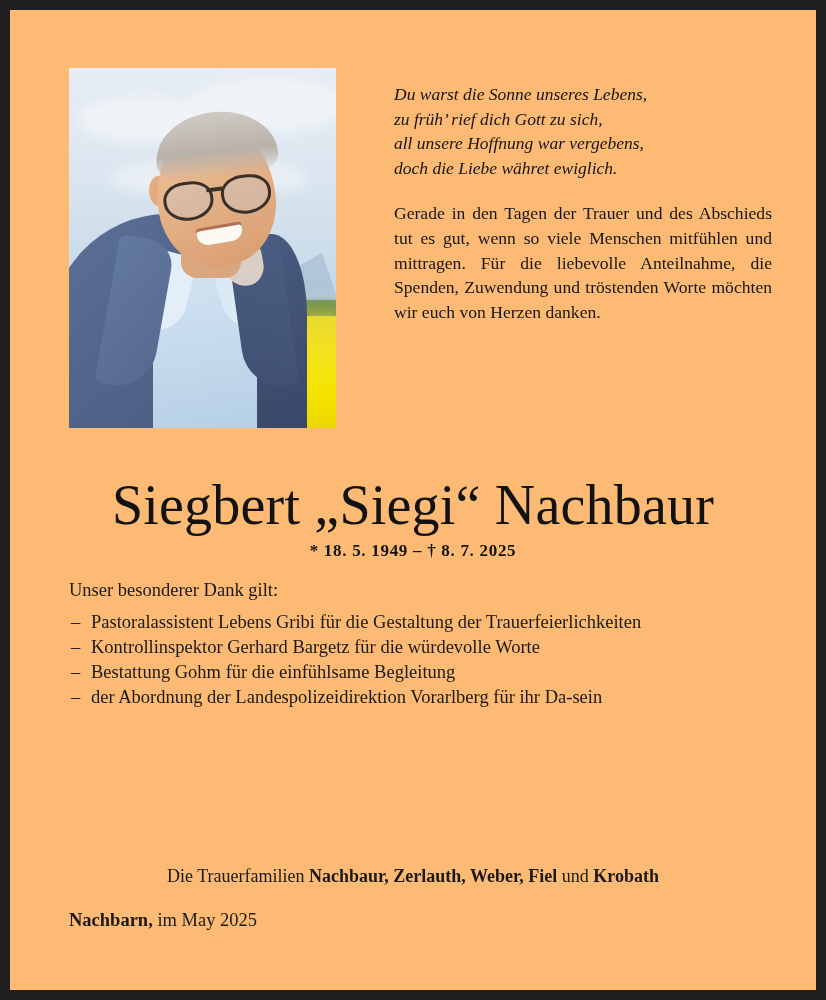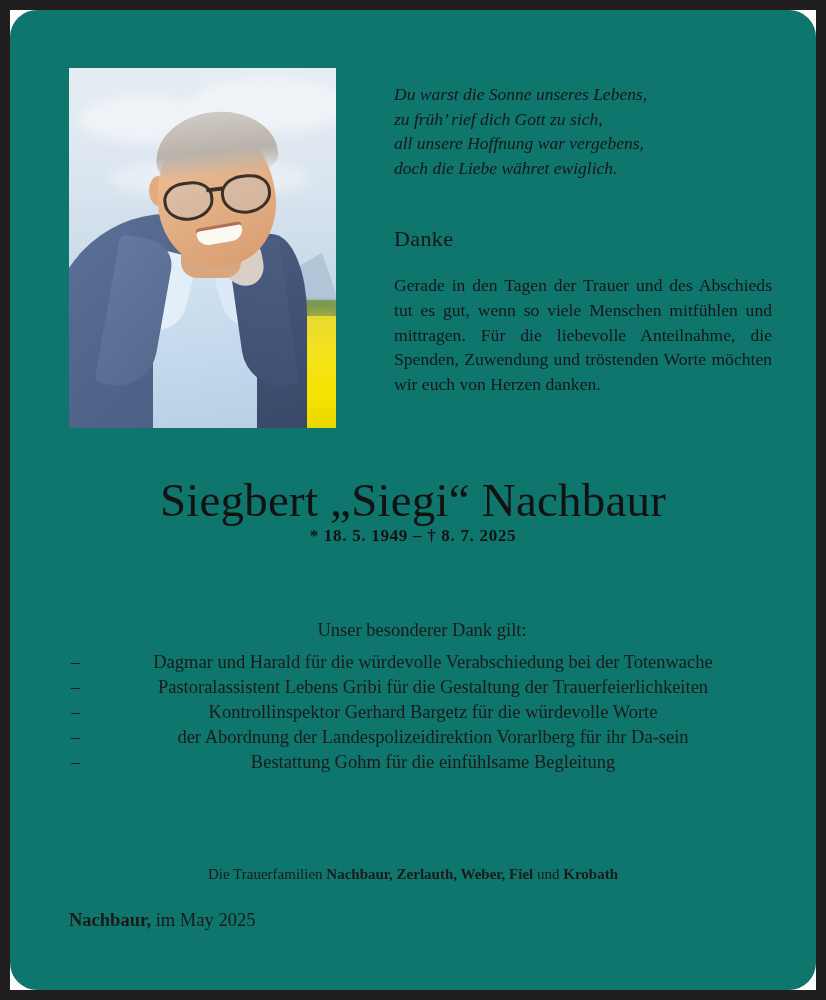--- a/index.html
+++ b/index.html
@@ -19,22 +19,21 @@
     box-sizing: border-box;
     background: #ffffff;
     border: 10px solid #201e1e;
     overflow: hidden;
   }
 
   .inner {
     position: relative;
     width: 100%;
     height: 100%;
-    background: #0f766e;
-    border-radius: 27px;
+    background: #fdba74;
   }
 
   
   .photo {
     position: absolute;
     left: 59px;
     top: 58px;
     width: 267px;
     height: 360px;
     overflow: hidden;
@@ -273,39 +272,39 @@
   }
 
   
   .nameblock {
     position: absolute;
     left: 0; right: 0;
     top: 466px;
     text-align: center;
   }
   .name {
-    font-size: 47px;
+    font-size: 56px;
     line-height: 1.06;
     color: #121212;
     letter-spacing: .2px;
   }
   .dates {
+    margin-top: 6px;
     font-size: 17px;
     font-weight: bold;
     letter-spacing: .7px;
     color: #121212;
   }
 
   
   .listblock {
     position: absolute;
     left: 59px;
-    top: 608px;
+    top: 568px;
     width: 706px;
-    text-align: center;
   }
   .list-intro {
     font-size: 18.5px;
     line-height: 1.3;
     color: #1a1a1a;
   }
   ul.thanks-list {
     list-style: none;
     margin: 8px 0 0 0;
     padding: 0;
@@ -324,21 +323,21 @@
     left: 2px;
     top: 0;
   }
 
   
   .families {
     position: absolute;
     left: 0; right: 0;
     top: 856px;
     text-align: center;
-    font-size: 15px;
+    font-size: 18px;
     color: #1a1a1a;
   }
   .families b { font-weight: bold; }
   .place {
     position: absolute;
     left: 59px;
     top: 900px;
     font-size: 18.5px;
     color: #1a1a1a;
   }
@@ -385,42 +384,40 @@
           <div class="mouth"></div>
         </div>
       </div>
     </div>
 
     <div class="rightcol">
       <div class="poem">Du warst die Sonne unseres Lebens,
 zu früh’ rief dich Gott zu sich,
 all unsere Hoffnung war vergebens,
 doch die Liebe währet ewiglich.</div>
-      <div class="danke">Danke</div>
       <div class="thanks-par">Gerade in den Tagen der Trauer und des Abschieds tut es gut, wenn so viele Menschen mitfühlen und mittragen. Für die liebevolle Anteilnahme, die Spenden, Zuwendung und tröstenden Worte möchten wir euch von Herzen danken.</div>
     </div>
 
     <div class="nameblock">
       <div class="name">Siegbert „Siegi“ Nachbaur</div>
       <div class="dates">* 18. 5. 1949 – † 8. 7. 2025</div>
     </div>
 
     <div class="listblock">
       <div class="list-intro">Unser besonderer Dank gilt:</div>
       <ul class="thanks-list">
-        <li>Dagmar und Harald für die würdevolle Verabschiedung bei der Totenwache</li>
         <li>Pastoralassistent Lebens Gribi für die Gestaltung der Trauerfeierlichkeiten</li>
         <li>Kontrollinspektor Gerhard Bargetz für die würdevolle Worte</li>
+        <li>Bestattung Gohm für die einfühlsame Begleitung</li>
         <li>der Abordnung der Landespolizeidirektion Vorarlberg für ihr Da-sein</li>
-        <li>Bestattung Gohm für die einfühlsame Begleitung</li>
       </ul>
     </div>
 
     <div class="families">
       <span>Die Trauerfamilien </span><b>Nachbaur, Zerlauth, Weber, Fiel</b><span> und </span><b>Krobath</b>
     </div>
 
     <div class="place">
-      <b>Nachbaur,</b><span> im May 2025</span>
+      <b>Nachbarn,</b><span> im May 2025</span>
     </div>
 
   </div>
 </div>
 
 </body></html>

